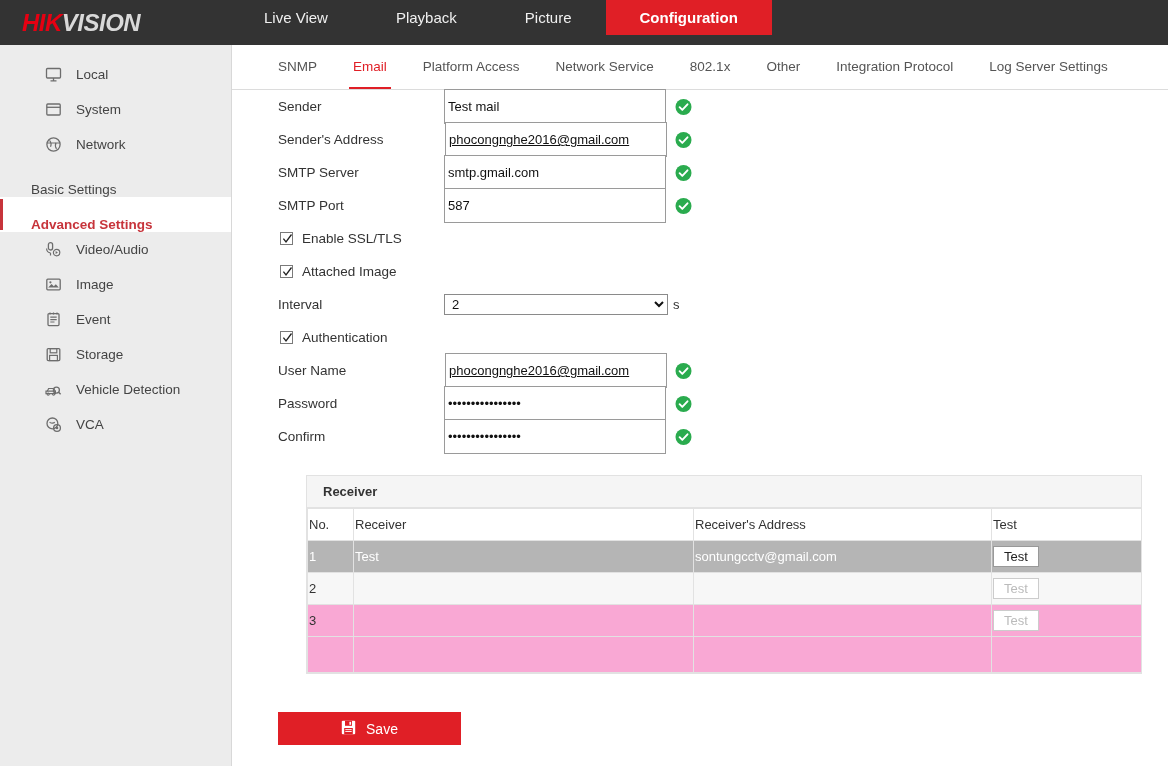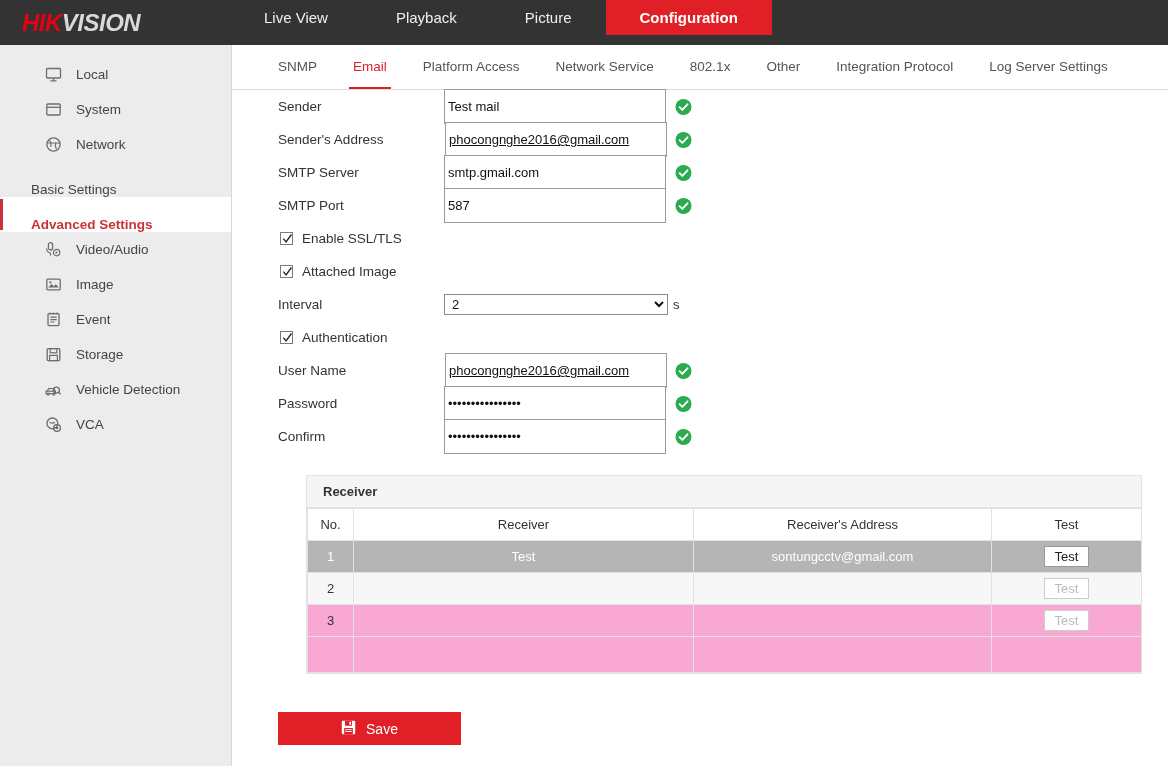--- a/index.html
+++ b/index.html
@@ -152,21 +152,21 @@
   .panel-head {
     height: 32px; background: #f5f5f5;
     display: flex; align-items: center; padding-left: 16px;
     border-bottom: 1px solid #e2e2e2;
     font-size: 13px; font-weight: bold; color: #333333;
   }
   table.recv { width: 100%; border-collapse: collapse; table-layout: fixed; }
   table.recv th, table.recv td {
     border: 1px solid #e2e2e2;
     font-size: 13px; color: #333333;
-    text-align: center; height: 32px; font-weight: normal;
+    text-align: left; height: 32px; font-weight: normal;
   }
   table.recv th { background: #ffffff; }
   table.recv col.c1 { width: 46px; }
   table.recv col.c2 { width: 340px; }
   table.recv col.c3 { width: 298px; }
   table.recv col.c4 { width: 150px; }
   tr.selected td { background: #b5b5b5; color: #ffffff; }
   tr.rowalt td { background: #f7f7f7; }
   tr.empty td { height: 36px; }
   .test-btn {

